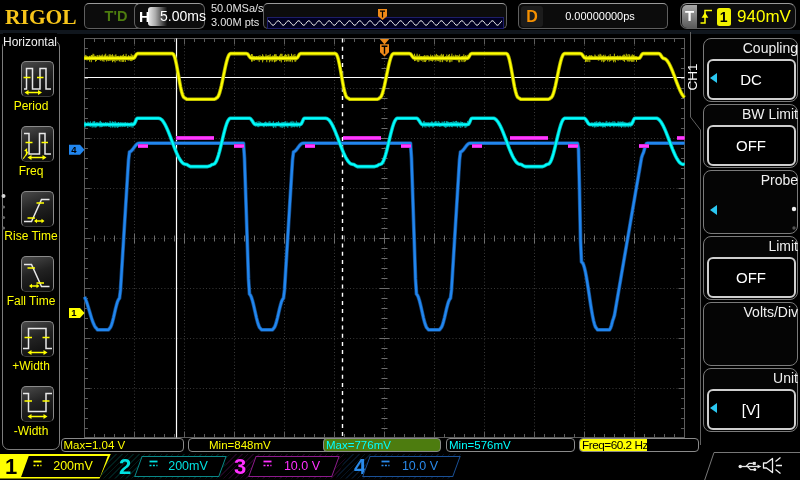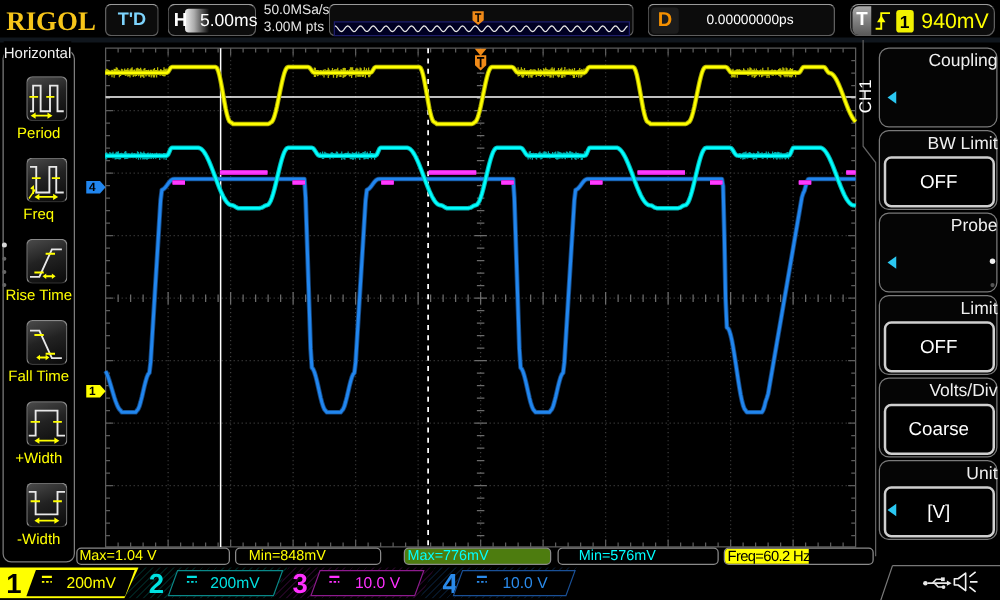--- a/index.html
+++ b/index.html
@@ -41,21 +41,21 @@
     <text x="73.8" y="153" font-size="9.5" font-weight="bold" fill="#000" font-family="Liberation Sans,sans-serif" text-anchor="middle">4</text>
     <path d="M69,308H80L84.5,313L80,318H69Z" fill="#ffff00"></path>
     <text x="73.8" y="316.4" font-size="9.5" font-weight="bold" fill="#000" font-family="Liberation Sans,sans-serif" text-anchor="middle">1</text>
     <path d="M379.8,39H389.2L384.5,44.6Z" fill="#f08a18"></path>
     <path d="M380,44.2H389V52.2L384.5,56.4L380,52.2Z" fill="#f08a18"></path>
     <path d="M381.6,46.3H387.4M384.5,46.3V53.8" stroke="#000" stroke-width="1.4" fill="none"></path>
   </svg>
 <div class="abs" style="left:0;top:0;width:800px;height:30px;background:#000"></div>
 <div class="abs" style="left:0;top:30px;width:800px;height:4px;background:#10161d"></div>
 <div class="abs" style="left:5px;top:4.5px;color:#f7c51a;font-family:'Liberation Serif',serif;font-weight:bold;font-size:21.5px">RIGOL</div>
-<div class="tbox" style="left:84px;top:3px;width:43px;height:26px;text-align:center;color:#7dd3fc;font-weight:bold;font-size:14.5px;line-height:24px">T'D</div>
+<div class="tbox" style="left:84px;top:3px;width:64px;height:26px;text-align:center;color:#4d7c0f;font-weight:bold;font-size:14.5px;line-height:24px">T'D</div>
 <div class="tbox" style="left:134px;top:3px;width:71px;height:26px;border-radius:6px">
     <div class="abs" style="left:13px;top:2.5px;width:21px;height:19px;background:linear-gradient(90deg,rgba(255,255,255,0.92) 0%,rgba(225,225,225,0.75) 35%,rgba(20,20,20,0) 92%);border-radius:3px"></div>
     <div class="abs" style="left:4px;top:0;color:#fff;font-weight:bold;font-size:15px;line-height:25px">H</div>
     <div class="abs" style="left:25px;top:0;width:44px;text-align:center;color:#fff;font-size:14px;line-height:25px">5.00ms</div>
   </div>
 <div class="abs" style="left:211px;top:2px;color:#e4e4e4;font-size:11px;line-height:13.5px">50.0MSa/s<br>3.00M pts</div>
 <div class="tbox" style="left:263px;top:3px;width:244px;height:26px"></div>
 <div class="abs" style="left:266.5px;top:17px;width:237px;height:11.5px;background:#000022;border:1px solid #1e1e6a"></div>
 <svg class="abs" style="left:0;top:0" width="800" height="32" viewBox="0 0 800 32">
     <path d="M268.0,20.7L269.0,21.12L270.0,22.24L271.0,23.63L272.0,24.79L273.0,25.3L274.0,24.96L275.0,23.9L276.0,22.51L277.0,21.3L278.0,20.72L279.0,20.97L280.0,21.97L281.0,23.35L282.0,24.6L283.0,25.26L284.0,25.09L285.0,24.15L286.0,22.79L287.0,21.5L288.0,20.77L289.0,20.86L290.0,21.73L291.0,23.07L292.0,24.39L293.0,25.19L294.0,25.19L295.0,24.39L296.0,23.07L297.0,21.73L298.0,20.86L299.0,20.77L300.0,21.5L301.0,22.79L302.0,24.15L303.0,25.09L304.0,25.26L305.0,24.6L306.0,23.35L307.0,21.97L308.0,20.97L309.0,20.72L310.0,21.3L311.0,22.51L312.0,23.9L313.0,24.96L314.0,25.3L315.0,24.79L316.0,23.63L317.0,22.24L318.0,21.12L319.0,20.7L320.0,21.12L321.0,22.24L322.0,23.63L323.0,24.79L324.0,25.3L325.0,24.96L326.0,23.9L327.0,22.51L328.0,21.3L329.0,20.72L330.0,20.97L331.0,21.97L332.0,23.35L333.0,24.6L334.0,25.26L335.0,25.09L336.0,24.15L337.0,22.79L338.0,21.5L339.0,20.77L340.0,20.86L341.0,21.73L342.0,23.07L343.0,24.39L344.0,25.19L345.0,25.19L346.0,24.39L347.0,23.07L348.0,21.73L349.0,20.86L350.0,20.77L351.0,21.5L352.0,22.79L353.0,24.15L354.0,25.09L355.0,25.26L356.0,24.6L357.0,23.35L358.0,21.97L359.0,20.97L360.0,20.72L361.0,21.3L362.0,22.51L363.0,23.9L364.0,24.96L365.0,25.3L366.0,24.79L367.0,23.63L368.0,22.24L369.0,21.12L370.0,20.7L371.0,21.12L372.0,22.24L373.0,23.63L374.0,24.79L375.0,25.3L376.0,24.96L377.0,23.9L378.0,22.51L379.0,21.3L380.0,20.72L381.0,20.97L382.0,21.97L383.0,23.35L384.0,24.6L385.0,25.26L386.0,25.09L387.0,24.15L388.0,22.79L389.0,21.5L390.0,20.77L391.0,20.86L392.0,21.73L393.0,23.07L394.0,24.39L395.0,25.19L396.0,25.19L397.0,24.39L398.0,23.07L399.0,21.73L400.0,20.86L401.0,20.77L402.0,21.5L403.0,22.79L404.0,24.15L405.0,25.09L406.0,25.26L407.0,24.6L408.0,23.35L409.0,21.97L410.0,20.97L411.0,20.72L412.0,21.3L413.0,22.51L414.0,23.9L415.0,24.96L416.0,25.3L417.0,24.79L418.0,23.63L419.0,22.24L420.0,21.12L421.0,20.7L422.0,21.12L423.0,22.24L424.0,23.63L425.0,24.79L426.0,25.3L427.0,24.96L428.0,23.9L429.0,22.51L430.0,21.3L431.0,20.72L432.0,20.97L433.0,21.97L434.0,23.35L435.0,24.6L436.0,25.26L437.0,25.09L438.0,24.15L439.0,22.79L440.0,21.5L441.0,20.77L442.0,20.86L443.0,21.73L444.0,23.07L445.0,24.39L446.0,25.19L447.0,25.19L448.0,24.39L449.0,23.07L450.0,21.73L451.0,20.86L452.0,20.77L453.0,21.5L454.0,22.79L455.0,24.15L456.0,25.09L457.0,25.26L458.0,24.6L459.0,23.35L460.0,21.97L461.0,20.97L462.0,20.72L463.0,21.3L464.0,22.51L465.0,23.9L466.0,24.96L467.0,25.3L468.0,24.79L469.0,23.63L470.0,22.24L471.0,21.12L472.0,20.7L473.0,21.12L474.0,22.24L475.0,23.63L476.0,24.79L477.0,25.3L478.0,24.96L479.0,23.9L480.0,22.51L481.0,21.3L482.0,20.72L483.0,20.97L484.0,21.97L485.0,23.35L486.0,24.6L487.0,25.26L488.0,25.09L489.0,24.15L490.0,22.79L491.0,21.5L492.0,20.77L493.0,20.86L494.0,21.73L495.0,23.07L496.0,24.39L497.0,25.19L498.0,25.19L499.0,24.39L500.0,23.07L501.0,21.73L502.0,20.86" stroke="#e8e8e8" stroke-width="1" fill="none"></path>
@@ -131,46 +131,46 @@
       <circle cx="3.5" cy="35" r="1.6" fill="#666"></circle>
     </svg>
   </div>
 <div class="abs" style="left:686px;top:32px;width:114px;height:420px">
     <svg class="abs" style="left:0;top:0" width="114" height="420" viewBox="0 0 114 420">
       <path d="M4.5,0V85L14.5,98V413" stroke="#606060" stroke-width="1" fill="none"></path>
       <text transform="translate(10.5,45) rotate(-90)" text-anchor="middle" fill="#ffffff" font-size="13.5" font-family="Liberation Sans,sans-serif">CH1</text>
     </svg>
     <div class="rgroup" style="left:17px;top:6px;width:95px"></div>
     <div class="rlabel" style="left:17px;top:8px">Coupling</div>
+    <div class="rbox" style="left:20.5px;top:26.5px;line-height:38px">DC</div>
     <div class="larrow" style="left:24px;top:40.5px"></div>
     <div class="rgroup" style="left:17px;top:72px;width:95px"></div>
     <div class="rlabel" style="left:17px;top:74px">BW Limit</div>
     <div class="rbox" style="left:20.5px;top:92.5px;line-height:38px">OFF</div>
     <div class="rgroup" style="left:17px;top:138px;width:95px"></div>
     <div class="rlabel" style="left:17px;top:140px">Probe</div>
     <div class="larrow" style="left:24px;top:172.5px"></div>
     <div class="rgroup" style="left:17px;top:204px;width:95px"></div>
     <div class="rlabel" style="left:17px;top:206px">Limit</div>
     <div class="rbox" style="left:20.5px;top:224.5px;line-height:38px">OFF</div>
     <div class="rgroup" style="left:17px;top:270px;width:95px"></div>
     <div class="rlabel" style="left:17px;top:272px">Volts/Div</div>
-    <div class="rbox" style="left:20.5px;top:290.5px;line-height:38px">Coarse</div>
     <div class="rgroup" style="left:17px;top:336px;width:95px"></div>
     <div class="rlabel" style="left:17px;top:338px">Unit</div>
     <div class="rbox" style="left:20.5px;top:356.5px;line-height:38px">[V]</div>
     <div class="larrow" style="left:24px;top:370.5px"></div>
     <svg class="abs" style="left:104px;top:170px" width="10" height="70" viewBox="0 0 10 70">
       <circle cx="4" cy="7" r="2.2" fill="#f0f0f0"></circle>
       <circle cx="4" cy="26" r="1.7" fill="#555"></circle>
     </svg>
   </div>
 <div class="abs" style="left:60.5px;top:438px;width:123px;height:14px;border:1px solid #8a8a8a;border-radius:4px;background:#000;color:#ffff00;font-size:11.5px;line-height:13px;padding-left:2px;white-space:nowrap">Max=1.04 V</div>
-<div class="abs" style="left:188px;top:438px;width:117px;height:14px;border:1px solid #8a8a8a;border-radius:4px;background:#000;color:#ffff00;font-size:11.5px;line-height:13px;padding-left:10px;white-space:nowrap">Min=848mV</div>
+<div class="abs" style="left:188px;top:438px;width:142px;height:14px;border:1px solid #8a8a8a;border-radius:4px;background:#000;color:#ffff00;font-size:11.5px;line-height:13px;padding-left:20px;white-space:nowrap">Min=848mV</div>
 <div class="abs" style="left:323px;top:438px;width:118px;height:14px;border:1px solid #8a8a8a;border-radius:4px;background:#4d7c0f;color:#00ffff;font-size:11.5px;line-height:13px;padding-left:2px;white-space:nowrap">Max=776mV</div>
-<div class="abs" style="left:446px;top:438px;width:129px;height:14px;border:1px solid #8a8a8a;border-radius:4px;background:#000;color:#00ffff;font-size:11.5px;line-height:13px;padding-left:16px;white-space:nowrap">Min=576mV</div>
+<div class="abs" style="left:446px;top:438px;width:129px;height:14px;border:1px solid #8a8a8a;border-radius:4px;background:#000;color:#00ffff;font-size:11.5px;line-height:13px;padding-left:2px;white-space:nowrap">Min=576mV</div>
 <div class="abs" style="left:579px;top:438px;width:120px;height:14px;border:1px solid #8a8a8a;border-radius:4px;background:#000;overflow:hidden">
     <div class="abs" style="left:0;top:0;width:67px;height:14px;background:#ffff00"></div>
     <div class="abs" style="left:2px;top:0;width:70px;color:#000;font-size:11.8px;line-height:13.5px;letter-spacing:-0.5px;white-space:nowrap">Freq=60.2 Hz</div>
   </div>
 <div class="abs" style="left:0;top:453.5px;width:800px;height:25px;background:#000">
     <div class="abs" style="left:99px;top:0;width:131px;height:25px;background:repeating-linear-gradient(135deg,rgba(0,235,215,0.13) 0 1px,transparent 1px 4px);clip-path:polygon(11.6px 0,131px 0,120px 100%,0 100%)"></div>
     <div class="abs" style="left:219px;top:0;width:129px;height:25px;background:repeating-linear-gradient(135deg,rgba(255,40,255,0.12) 0 1px,transparent 1px 4px);clip-path:polygon(12px 0,129px 0,117px 100%,0 100%)"></div>
     <div class="abs" style="left:336px;top:0;width:126px;height:25px;background:repeating-linear-gradient(135deg,rgba(40,140,255,0.14) 0 1px,transparent 1px 4px);clip-path:polygon(12px 0,126px 0,114px 100%,0 100%)"></div>
     <div class="abs" style="left:0;top:0;width:111px;height:25px;background:#ffff00;clip-path:polygon(0 0,111px 0,99.5px 100%,0 100%)"></div>
     <div class="chnum" style="left:5px;top:0;color:#000">1</div>

